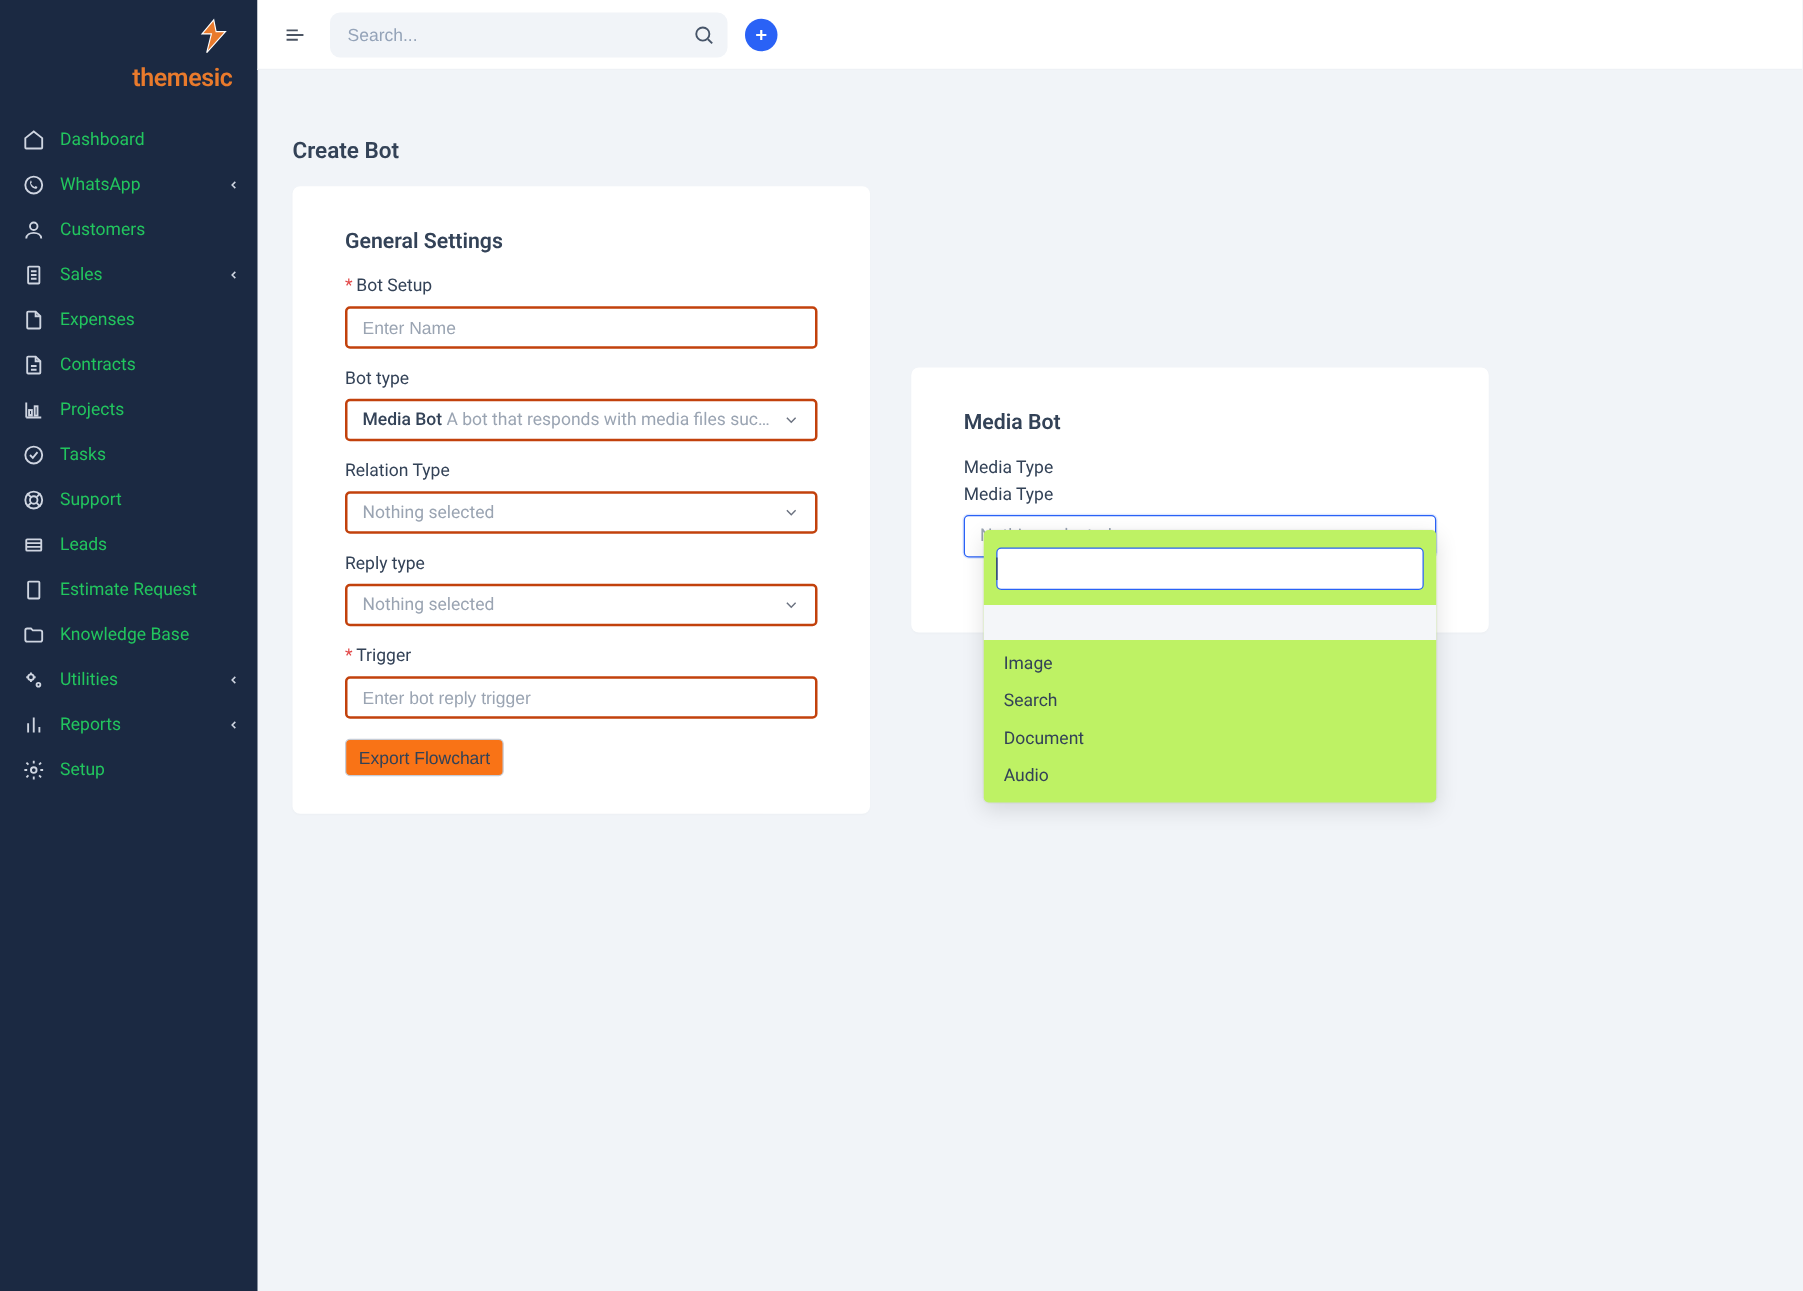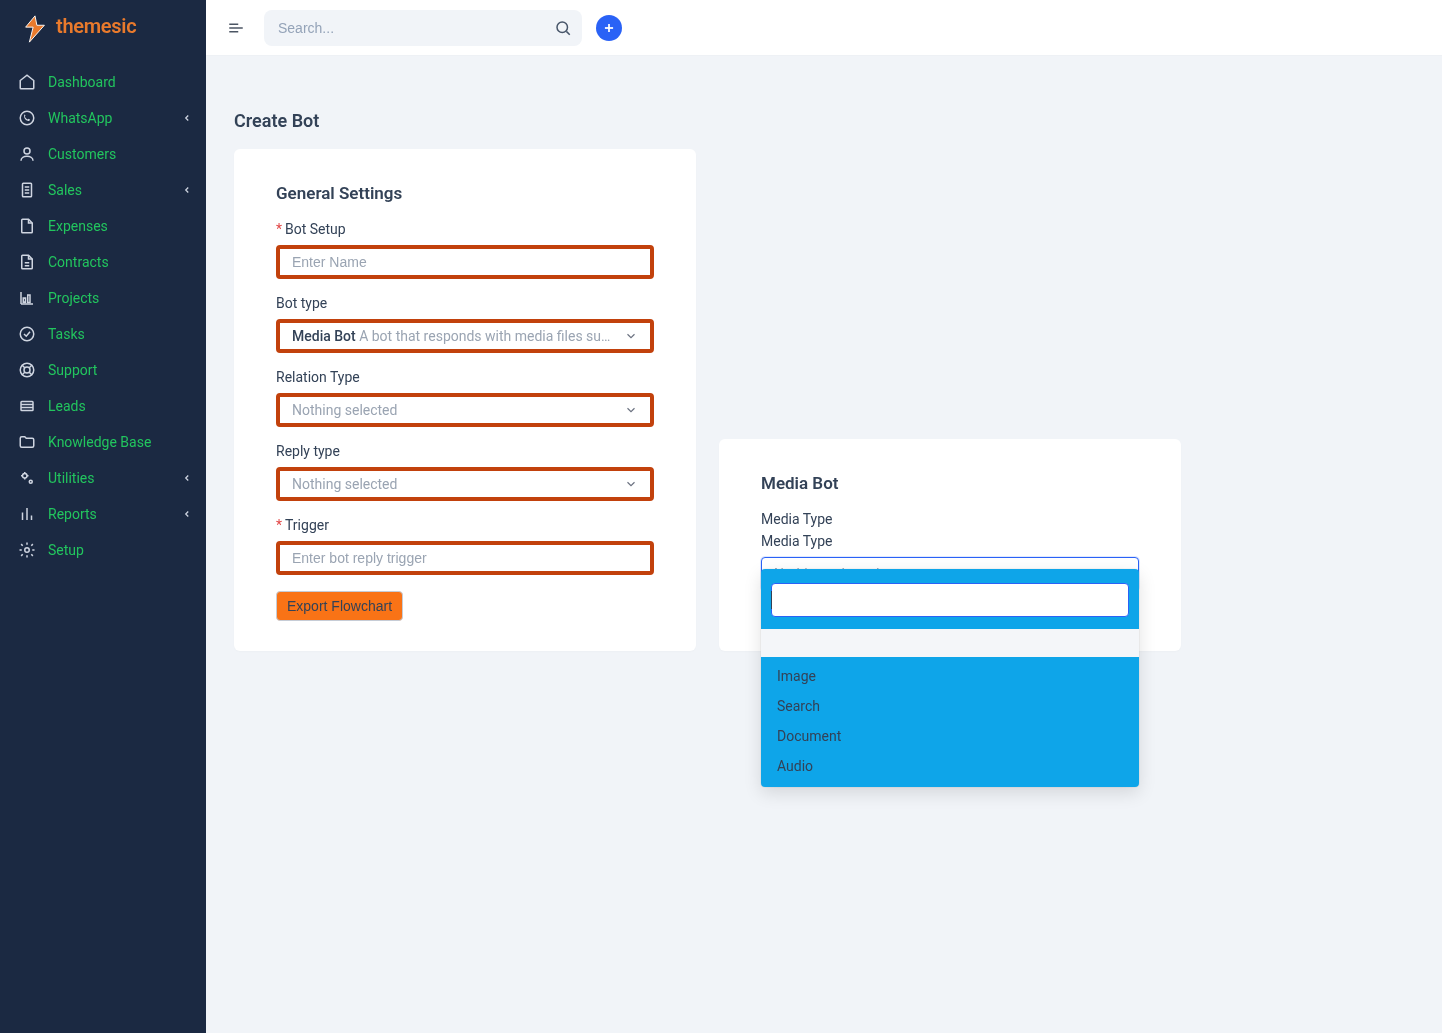--- a/index.html
+++ b/index.html
@@ -1,64 +1,64 @@
 <!DOCTYPE html>
 <html><head>
 <meta charset="utf-8">
 <style>
 * { margin: 0; padding: 0; box-sizing: border-box; }
 body { font-family: -apple-system, BlinkMacSystemFont, "Segoe UI", Roboto, "Helvetica Neue", Arial, sans-serif; background: #f1f4f8; color: #475569; font-size: 14px; }
 .app { display: flex; min-height: 100vh; }
 
 
 .sidebar { width: 206px; background: #1b2942; color: #fff; flex-shrink: 0; }
-.logo { padding: 14px 20px 16px; display: flex; align-items: flex-start; gap: 6px; }
+.logo { padding: 14px 20px 16px; display: flex; align-items: flex-end; gap: 6px; flex-direction: column; }
 .logo-mark { width: 30px; height: 30px; }
 .logo-text { font-size: 20px; font-weight: 600; color: #e97a2c; letter-spacing: -0.3px; }
 .nav { padding-top: 4px; }
 .nav-item { display: flex; align-items: center; padding: 9px 18px; color: #22c55e; font-size: 14px; cursor: pointer; position: relative; text-align: right; }
 .nav-icon { width: 18px; height: 18px; margin-right: 12px; display: inline-flex; align-items: center; justify-content: center; flex-shrink: 0; }
 .nav-item .chevron { position: absolute; right: 14px; display: inline-flex; }
 
 
 .main { flex: 1; display: flex; flex-direction: column; }
 .topbar { background: #fff; display: flex; align-items: center; padding: 10px 16px; gap: 14px; border-bottom: 1px solid #eef1f5; height: 56px; }
 .menu-btn { display: inline-flex; align-items: center; justify-content: center; width: 28px; height: 28px; cursor: pointer; color: #4b5563; }
 .search-wrap { position: relative; width: 318px; }
 .search-input { width: 100%; height: 36px; border-radius: 8px; border: none; background: #f1f4f8; padding: 0 40px 0 14px; font-size: 14px; color: #334155; outline: none; }
 .search-input::placeholder { color: #94a3b8; }
 .search-icon-btn { position: absolute; right: 10px; top: 50%; transform: translateY(-50%); color: #475569; display: inline-flex; }
 .add-btn { width: 26px; height: 26px; border-radius: 50%; background: #2a62f6; color: #fff; display: inline-flex; align-items: center; justify-content: center; cursor: pointer; }
 
 .content { padding: 26px 28px; }
 .page-title { font-size: 18px; font-weight: 600; color: #334257; margin-bottom: 18px; margin-top: 28px; }
 
-.cards { display: flex; gap: 23px; align-items: flex-end; }
+.cards { display: flex; gap: 33px; align-items: center; }
 .card { background: #fff; border-radius: 6px; padding: 34px 42px 30px; box-shadow: 0 1px 2px rgba(0,0,0,0.02); }
 .card-left { width: 462px; }
 .card-right { width: 462px; position: relative; padding: 34px 42px 60px; }
 
 .card-title { font-size: 17px; font-weight: 600; color: #334257; margin-bottom: 18px; }
 
 .field { margin-bottom: 16px; }
 .field-label { font-size: 14px; color: #334257; margin-bottom: 8px; display: block; }
 .req { color: #e24848; margin-right: 3px; }
-.input, .select { width: 100%; height: 34px; border: 4px solid #c2410c; border-radius: 4px; padding: 0 12px; font-size: 14px; color: #334155; background: #fff; outline: none; }
+.input, .select { width: 100%; height: 34px; border: 2px solid #c2410c; border-radius: 4px; padding: 0 12px; font-size: 14px; color: #334155; background: #fff; outline: none; }
 .input::placeholder { color: #9aa4b2; }
 .select { display: flex; align-items: center; justify-content: space-between; cursor: pointer; color: #9aa4b2; }
 .select .value { white-space: nowrap; overflow: hidden; text-overflow: ellipsis; }
 .select .value .strong { color: #334257; font-weight: 500; }
 .select .value .desc { color: #9aa4b2; }
 .select.active { border: 1px solid #2a62f6; box-shadow: 0 0 0 1px rgba(42,98,246,0.15); }
 .chev-down { color: #6b7280; display: inline-flex; flex-shrink: 0; margin-left: 8px; }
 
 .btn-outline { border: 1px solid #c6ccd6; background: #f97316; border-radius: 4px; padding: 6px 10px; font-size: 14px; color: #334257; cursor: pointer; }
 
 
-.dropdown { position: absolute; top: 130px; left: 42px; right: 42px; background: #0ea5e9; border-radius: 4px; box-shadow: 0 6px 18px rgba(0,0,0,0.12), 0 0 0 1px rgba(0,0,0,0.03); padding-top: 14px; z-index: 10; }
+.dropdown { position: absolute; top: 130px; left: 58px; right: 42px; background: #bef264; border-radius: 4px; box-shadow: 0 6px 18px rgba(0,0,0,0.12), 0 0 0 1px rgba(0,0,0,0.03); padding-top: 14px; z-index: 10; }
 .dropdown-search-wrap { padding: 0 10px 12px; }
 .dropdown-search { width: 100%; height: 34px; border: 1px solid #2a62f6; border-radius: 4px; padding: 0 10px; font-size: 14px; outline: none; color: #334155; }
 .dropdown-blank { height: 28px; background: #f4f6f9; }
 .dropdown-options { padding: 4px 0 6px; }
 .dropdown-option { padding: 7px 16px; font-size: 14px; color: #334257; cursor: pointer; }
 
 
 .caret-input { position: relative; }
 .caret-input::after { content: ""; position: absolute; left: 10px; top: 8px; width: 1px; height: 18px; background: #334155; animation: blink 1s step-end infinite; }
 @keyframes blink { 50% { opacity: 0; } }
@@ -182,20 +182,28 @@
       </div>
       <div class="nav-item">
         <span class="nav-icon">
             <svg width="18" height="18" viewBox="0 0 24 24" fill="none" stroke="#cfd5e1" stroke-width="2">
               <rect x="4" y="6" width="16" height="12" rx="1"></rect>
               <line x1="4" y1="10" x2="20" y2="10"></line>
               <line x1="4" y1="14" x2="20" y2="14"></line>
             </svg>
           </span>
         <span>Leads</span>
+      </div>
+      <div class="nav-item">
+        <span class="nav-icon">
+            <svg width="18" height="18" viewBox="0 0 24 24" fill="none" stroke="#cfd5e1" stroke-width="2">
+              <rect x="6" y="3" width="12" height="18" rx="1"></rect>
+            </svg>
+          </span>
+        <span>Estimate Request</span>
       </div>
       <div class="nav-item">
         <span class="nav-icon">
             <svg width="18" height="18" viewBox="0 0 24 24" fill="none" stroke="#cfd5e1" stroke-width="2">
               <path d="M3 7a2 2 0 0 1 2-2h4l2 2h8a2 2 0 0 1 2 2v8a2 2 0 0 1-2 2H5a2 2 0 0 1-2-2z"></path>
             </svg>
           </span>
         <span>Knowledge Base</span>
       </div>
       <div class="nav-item">

